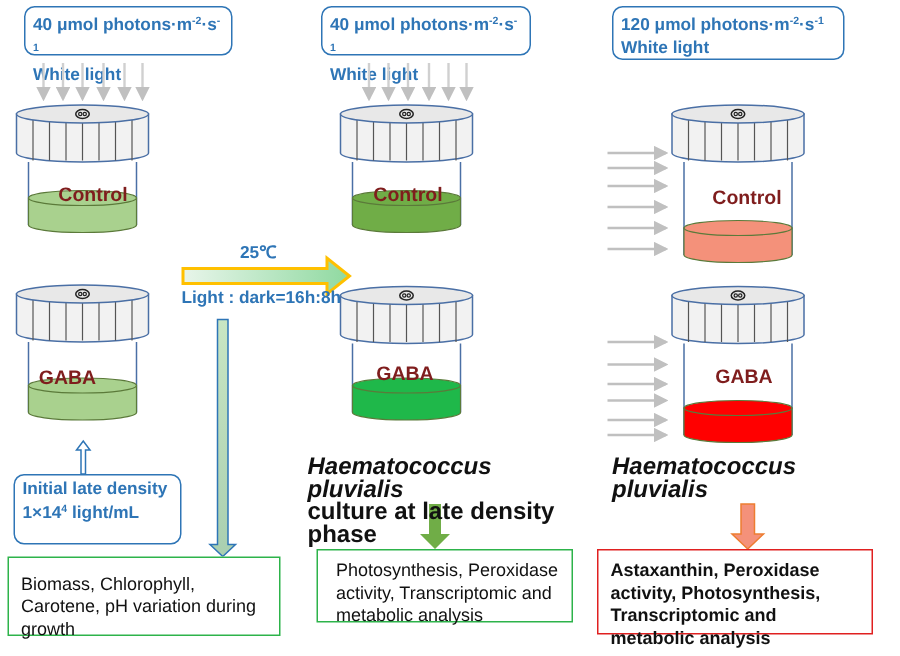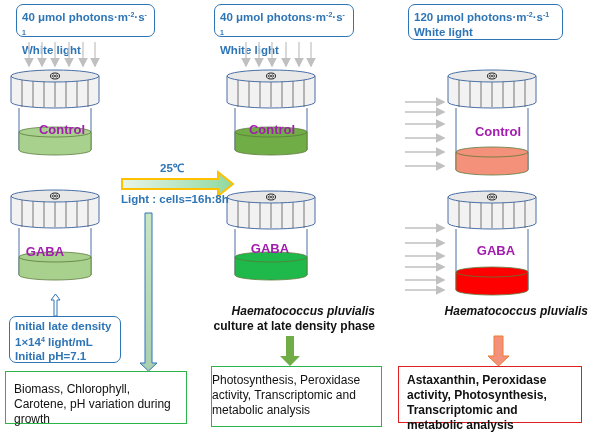--- a/index.html
+++ b/index.html
@@ -3,24 +3,24 @@
 <meta charset="utf-8">
 <style>
   html, body { margin: 0; padding: 0; background: #ffffff; }
   body { width: 600px; height: 437px; position: relative; overflow: hidden;
          font-family: "Liberation Sans", sans-serif; }
   .abs { position: absolute; }
   .light-box { position: absolute; border: 1.6px solid #2e75b6; border-radius: 7px;
                color: #2e75b6; font-weight: bold; font-size: 11.5px; line-height: 15px;
                padding: 2px 5px; background: #fff; box-sizing: border-box; }
   .light-box sup { font-size: 7px; vertical-align: 4px; }
-  .jar-label { position: absolute; font-weight: bold; font-size: 13px; color: #a21caf;
+  .jar-label { position: absolute; font-weight: bold; font-size: 13px; color: #7f1d1d;
                text-align: center; width: 100px; }
-  .caption { position: absolute; font-weight: bold; font-size: 12px; color: #111;
-             text-align: right; line-height: 15px; }
+  .caption { position: absolute; font-weight: bold; font-size: 16px; color: #111;
+             text-align: left; line-height: 15px; }
   .result-box { position: absolute; border: 1.8px solid; background: #fff;
                 font-size: 12px; line-height: 15px; color: #111; padding: 6px 8px;
                 box-sizing: border-box; font-weight: 500; }
   .blue-text { color: #2e75b6; font-weight: bold; font-size: 11.5px; }
   svg { position: absolute; left: 0; top: 0; }
 </style>
 </head>
 <body>
 
 <div class="light-box" style="left:16px;top:4px;width:139px;height:33px;">
@@ -243,31 +243,30 @@
 </svg>
 
 <div class="jar-label" style="left:12px;top:122px;">Control</div>
 <div class="jar-label" style="left:5px;top:244px;width:80px;">GABA</div>
 <div class="jar-label" style="left:222px;top:122px;">Control</div>
 <div class="jar-label" style="left:220px;top:241px;">GABA</div>
 <div class="jar-label" style="left:448px;top:124px;">Control</div>
 <div class="jar-label" style="left:446px;top:243px;">GABA</div>
 
 <div class="abs blue-text" style="left:160px;top:160px;text-align:right;">25℃</div>
-<div class="abs blue-text" style="left:121px;top:193px;">Light : cells=16h:8h</div>
+<div class="abs blue-text" style="left:121px;top:193px;">Light : dark=16h:8h</div>
 
 <div class="light-box" style="left:9px;top:316px;width:112px;height:47px;line-height:14px;">
   <div>Initial late density</div>
   <div><span>1×14</span><sup>4</sup><span> light/mL</span></div>
-  <div>Initial pH=7.1</div>
 </div>
 
 <div class="caption" style="left:205px;top:304px;width:170px;">
   <div style="font-style:italic;">Haematococcus pluvialis</div>
   <div>culture at late density phase</div>
 </div>
 <div class="caption" style="left:408px;top:304px;width:180px;">
   <div style="font-style:italic;">Haematococcus pluvialis</div>
 </div>
 
 <div class="result-box" style="left: 5px; top: 371px; width: 182px; height: 53px; padding-top: 10px; border-color: rgb(45, 179, 74);">Biomass, Chlorophyll, Carotene, pH variation during growth</div>
-<div class="result-box" style="left: 211px; top: 366px; width: 171px; height: 61px; padding-left: 0; border-color: rgb(45, 179, 74);">Photosynthesis, Peroxidase activity, Transcriptomic and metabolic analysis</div>
+<div class="result-box" style="left: 211px; top: 366px; width: 171px; height: 49px; padding-left: 12px; border-color: rgb(45, 179, 74);">Photosynthesis, Peroxidase activity, Transcriptomic and metabolic analysis</div>
 <div class="result-box" style="left: 398px; top: 366px; width: 184px; height: 57px; border-color: rgb(224, 32, 32); font-weight: bold;">Astaxanthin, Peroxidase activity, Photosynthesis, Transcriptomic and metabolic analysis</div>
 
 </body></html>

